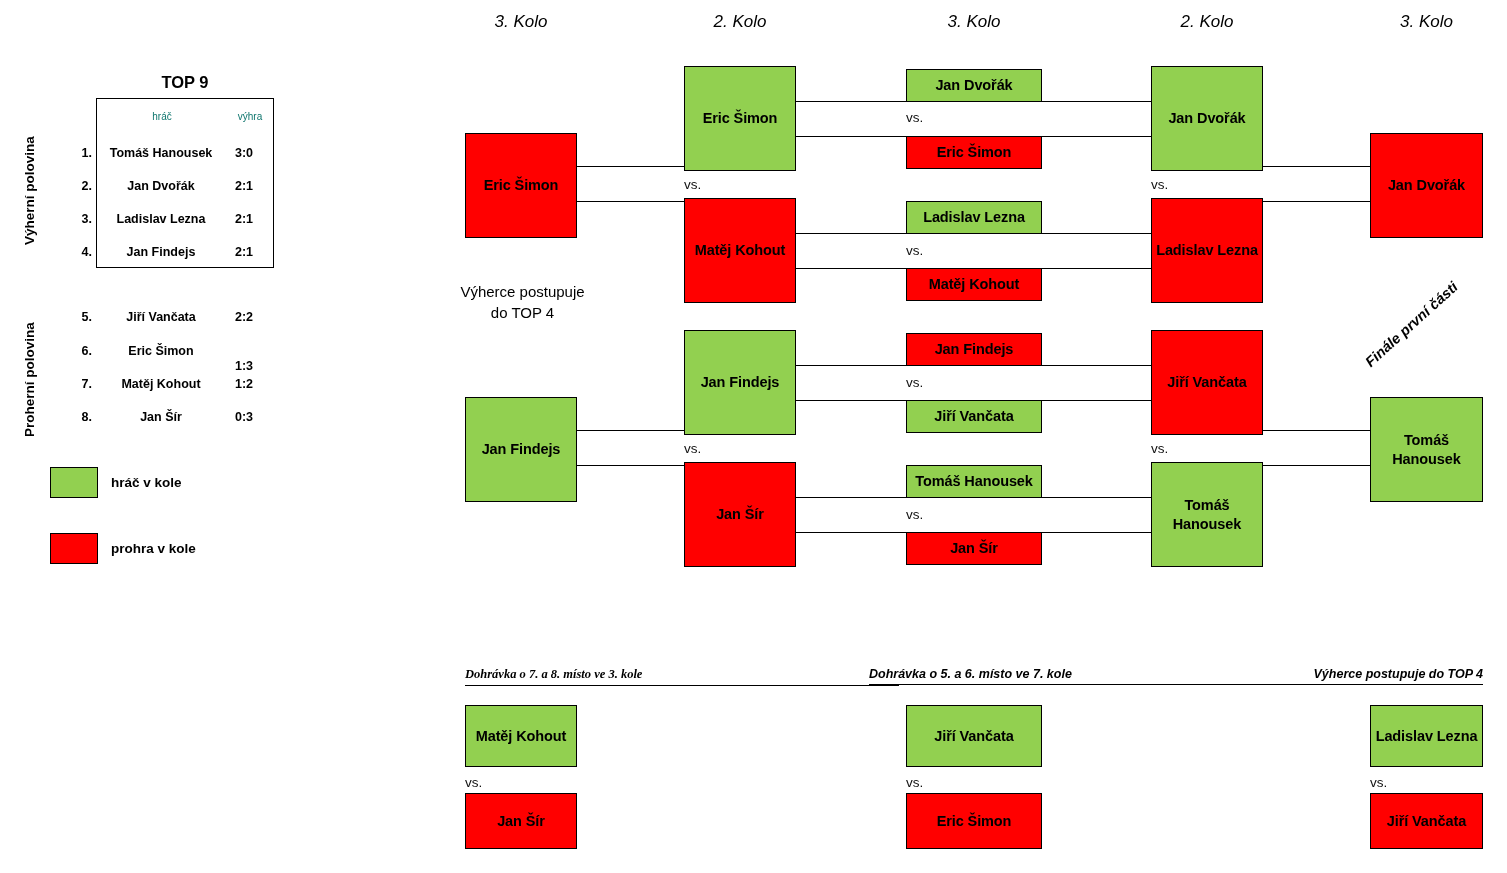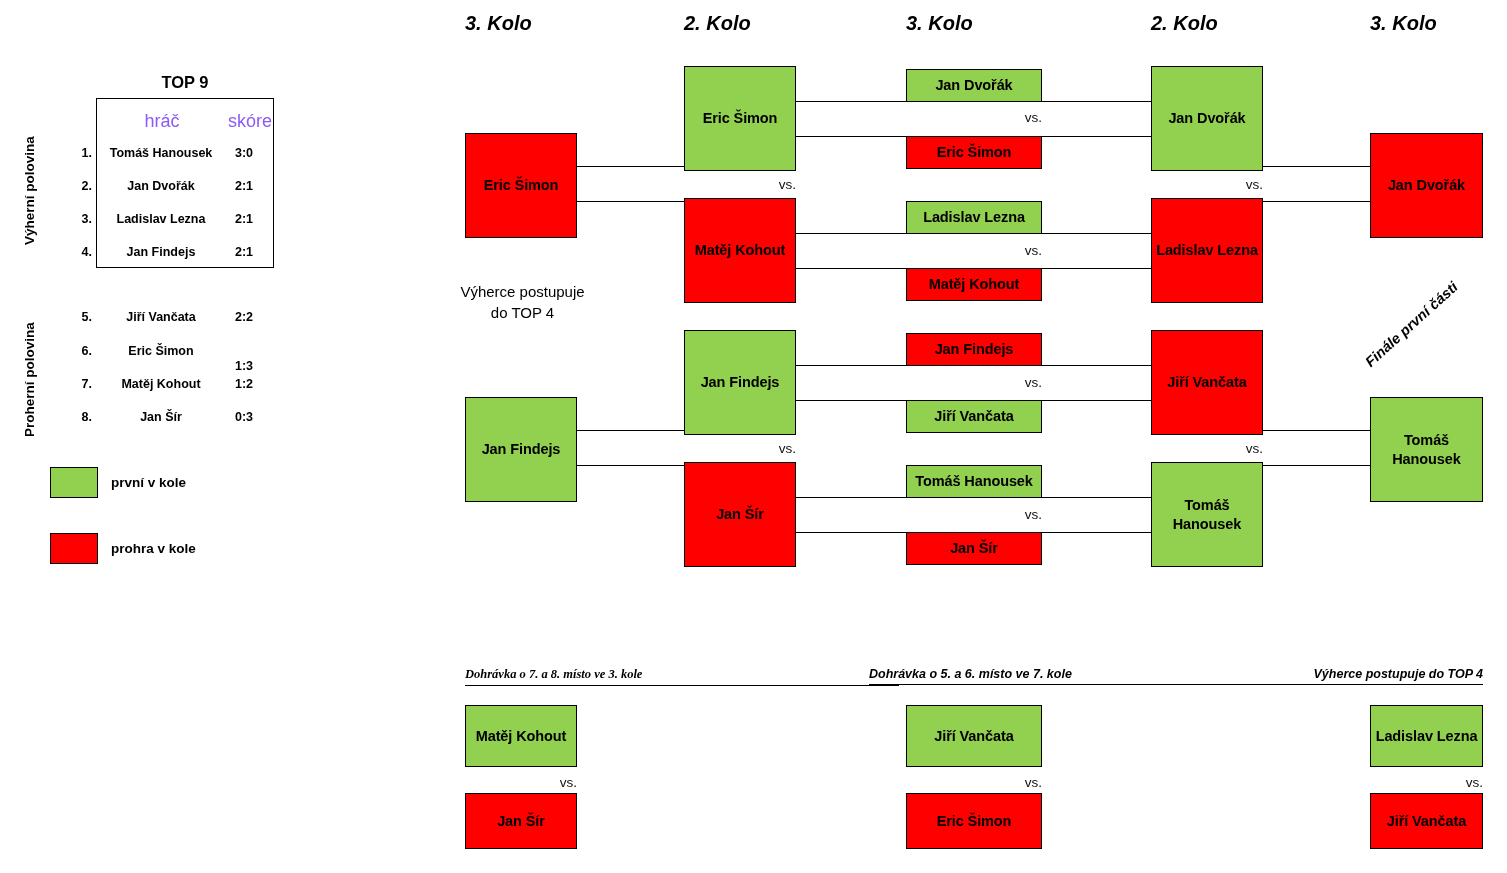--- a/index.html
+++ b/index.html
@@ -20,33 +20,33 @@
     line-height:1.25;
     font-size:14.5px;
     letter-spacing:-0.1px;
   }
   .box.win{background:#92D050;}
   .box.lose{background:#FF0000;}
 
   .vs{
     position:absolute;
     font-size:13.5px;
-    text-align:right;
+    text-align:left;
     color:#111;
   }
 
   .line{position:absolute;background:#000;height:1px;}
 
   
   .round-hd{
     position:absolute;
     font-style:italic;
-    font-weight:bold;
-    font-size:20px;
-    text-align:left;
+    font-weight:normal;
+    font-size:17px;
+    text-align:center;
     white-space:nowrap;
   }
 
   
   .rot-label{
     position:absolute;
     transform-origin:0 0;
     transform:rotate(-90deg);
     font-weight:bold;
     font-size:13.5px;
@@ -54,21 +54,21 @@
   }
   #top4-title{
     position:absolute;left:96px;top:73px;width:178px;
     text-align:center;font-weight:bold;font-size:16.5px;
   }
   #top4-box{
     position:absolute;left:96px;top:98px;width:178px;height:170px;
     border:1px solid #000;box-sizing:border-box;
   }
   .tbl-hd{
-    position:absolute;font-size:18px;color:#8b5cf6;white-space:nowrap;
+    position:absolute;font-size:10px;color:#0f766e;white-space:nowrap;
   }
   .rank{
     position:absolute;font-size:12.5px;font-weight:bold;
     width:18px;text-align:right;white-space:nowrap;
   }
   .pname{
     position:absolute;font-size:12.5px;font-weight:bold;
     width:128px;text-align:center;white-space:nowrap;
   }
   .pscore{
@@ -116,21 +116,21 @@
   <div class="round-hd" style="left:1370px;top:12px;width:113px;">3. Kolo</div>
 </div>
 
 <div class="rot-label" style="left:22px;top:245px;">Výherní polovina</div>
 <div class="rot-label" style="left:22px;top:437px;">Proherní polovina</div>
 
 <div id="top4-title">TOP 9</div>
 <div id="top4-box"></div>
 
 <div class="tbl-hd" style="left:132px;top:111px;width:60px;text-align:center;">hráč</div>
-<div class="tbl-hd" style="left:228px;top:111px;width:44px;text-align:center;">skóre</div>
+<div class="tbl-hd" style="left:228px;top:111px;width:44px;text-align:center;">výhra</div>
 
 <div>
   <div class="rank" style="left:74px;top:146px;">1.</div>
   <div class="pname" style="left:97px;top:146px;">Tomáš Hanousek</div>
   <div class="pscore" style="left:227px;top:146px;">3:0</div>
 
   <div class="rank" style="left:74px;top:179px;">2.</div>
   <div class="pname" style="left:97px;top:179px;">Jan Dvořák</div>
   <div class="pscore" style="left:227px;top:179px;">2:1</div>
 
@@ -155,21 +155,21 @@
   <div class="rank" style="left:74px;top:377px;">7.</div>
   <div class="pname" style="left:97px;top:377px;">Matěj Kohout</div>
   <div class="pscore" style="left:227px;top:377px;">1:2</div>
 
   <div class="rank" style="left:74px;top:410px;">8.</div>
   <div class="pname" style="left:97px;top:410px;">Jan Šír</div>
   <div class="pscore" style="left:227px;top:410px;">0:3</div>
 </div>
 
 <div class="swatch win" style="left:50px;top:467px;"></div>
-<div class="leg-txt" style="left:111px;top:475px;">první v kole</div>
+<div class="leg-txt" style="left:111px;top:475px;">hráč v kole</div>
 <div class="swatch lose" style="left:50px;top:533px;"></div>
 <div class="leg-txt" style="left:111px;top:541px;">prohra v kole</div>
 
 <div>
 
   <div class="line" style="left:577px;top:166px;width:108px;"></div>
   <div class="line" style="left:577px;top:201px;width:108px;"></div>
 
   <div class="line" style="left:796px;top:101px;width:111px;"></div>
   <div class="line" style="left:796px;top:136px;width:111px;"></div>

